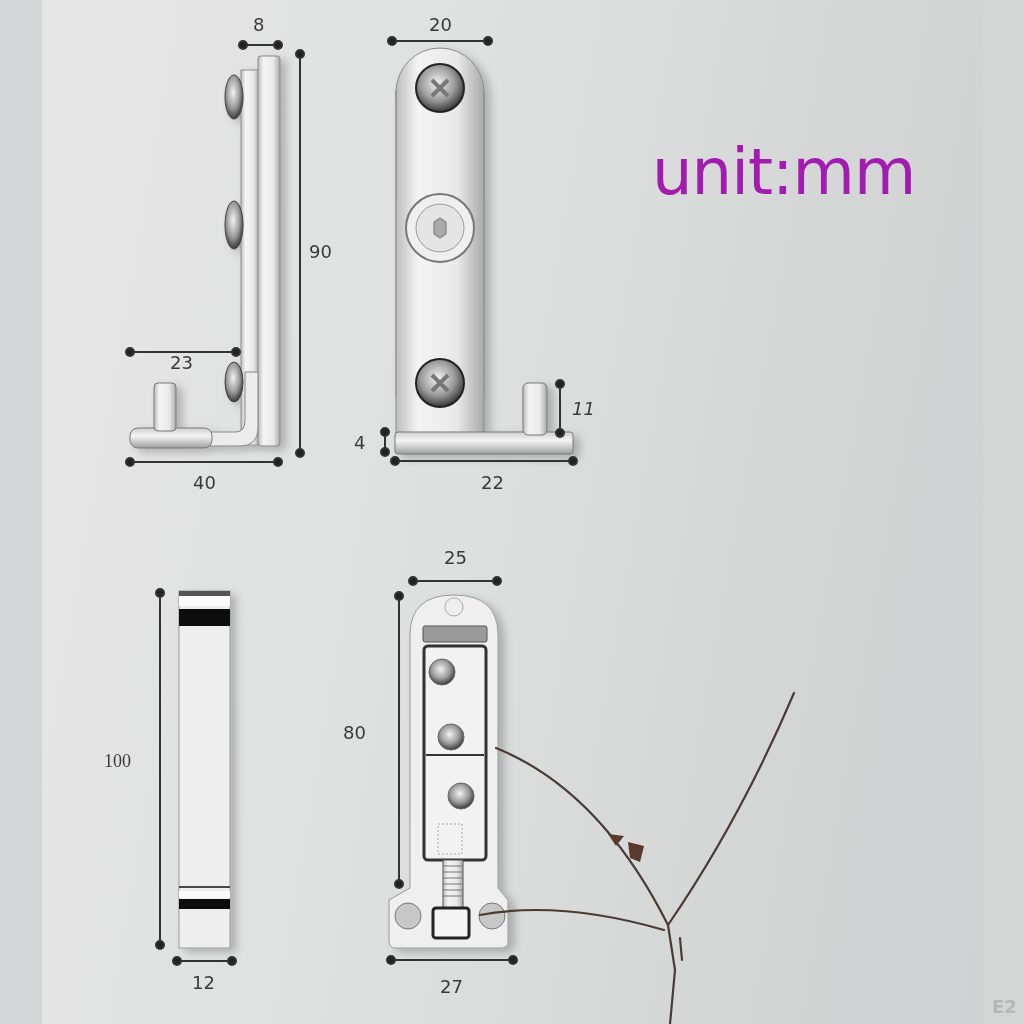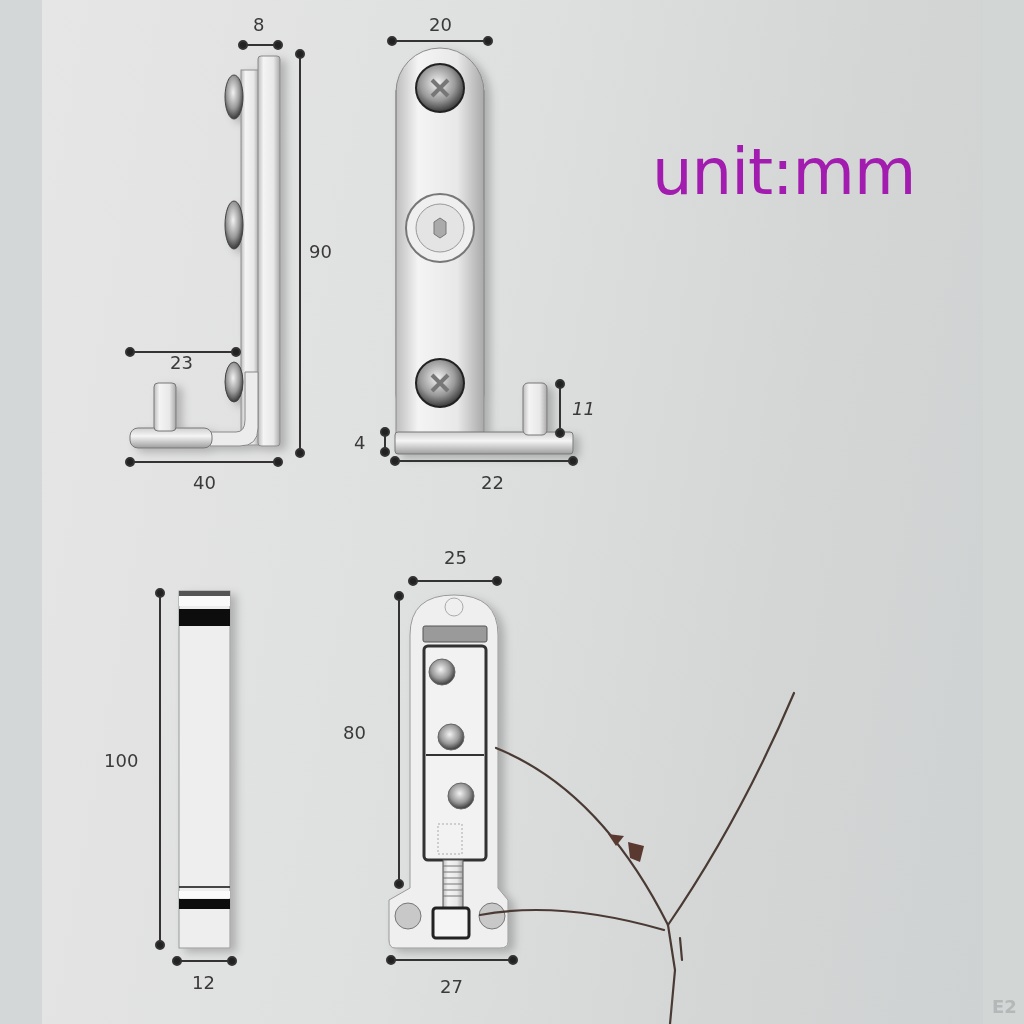--- a/index.html
+++ b/index.html
@@ -164,21 +164,21 @@
 <span class="dim-label" style="left:253px;top:16px;">8</span>
 <span class="dim-label" style="left:309px;top:243px;">90</span>
 <span class="dim-label" style="left:170px;top:326px;margin-top:28px;">23</span>
 <span class="dim-label" style="left:193px;top:474px;">40</span>
 
 <span class="dim-label" style="left:429px;top:16px;">20</span>
 <span class="dim-label" style="left:572px;top:400px;font-style:italic;">11</span>
 <span class="dim-label" style="left:354px;top:434px;">4</span>
 <span class="dim-label" style="left:481px;top:474px;">22</span>
 
-<span class="dim-label" style="left:104px;top:752px;">100</span>
+<span class="dim-label" style="left:104px;top:752px;font-family:Liberation Serif, serif;">100</span>
 <span class="dim-label" style="left:192px;top:974px;">12</span>
 
 <span class="dim-label" style="left:444px;top:549px;">25</span>
 <span class="dim-label" style="left:343px;top:724px;">80</span>
 <span class="dim-label" style="left:440px;top:978px;">27</span>
 
 <div class="unit-title">unit:mm</div>
 <div class="watermark">E2</div>
 
 </body></html>

